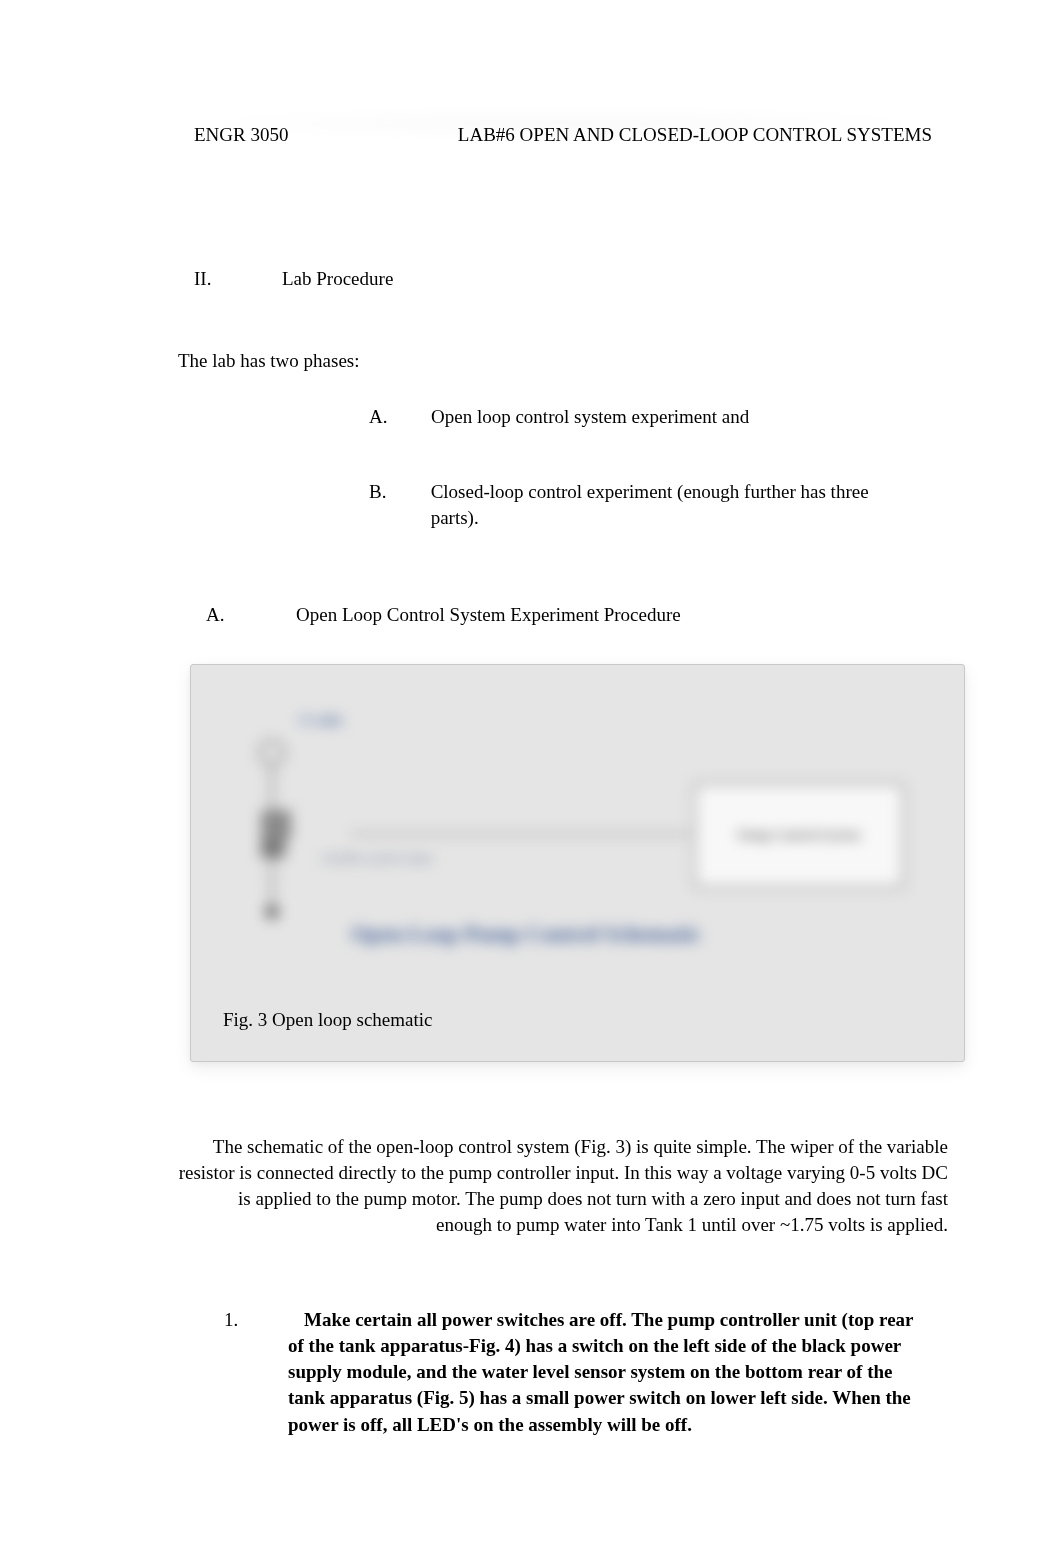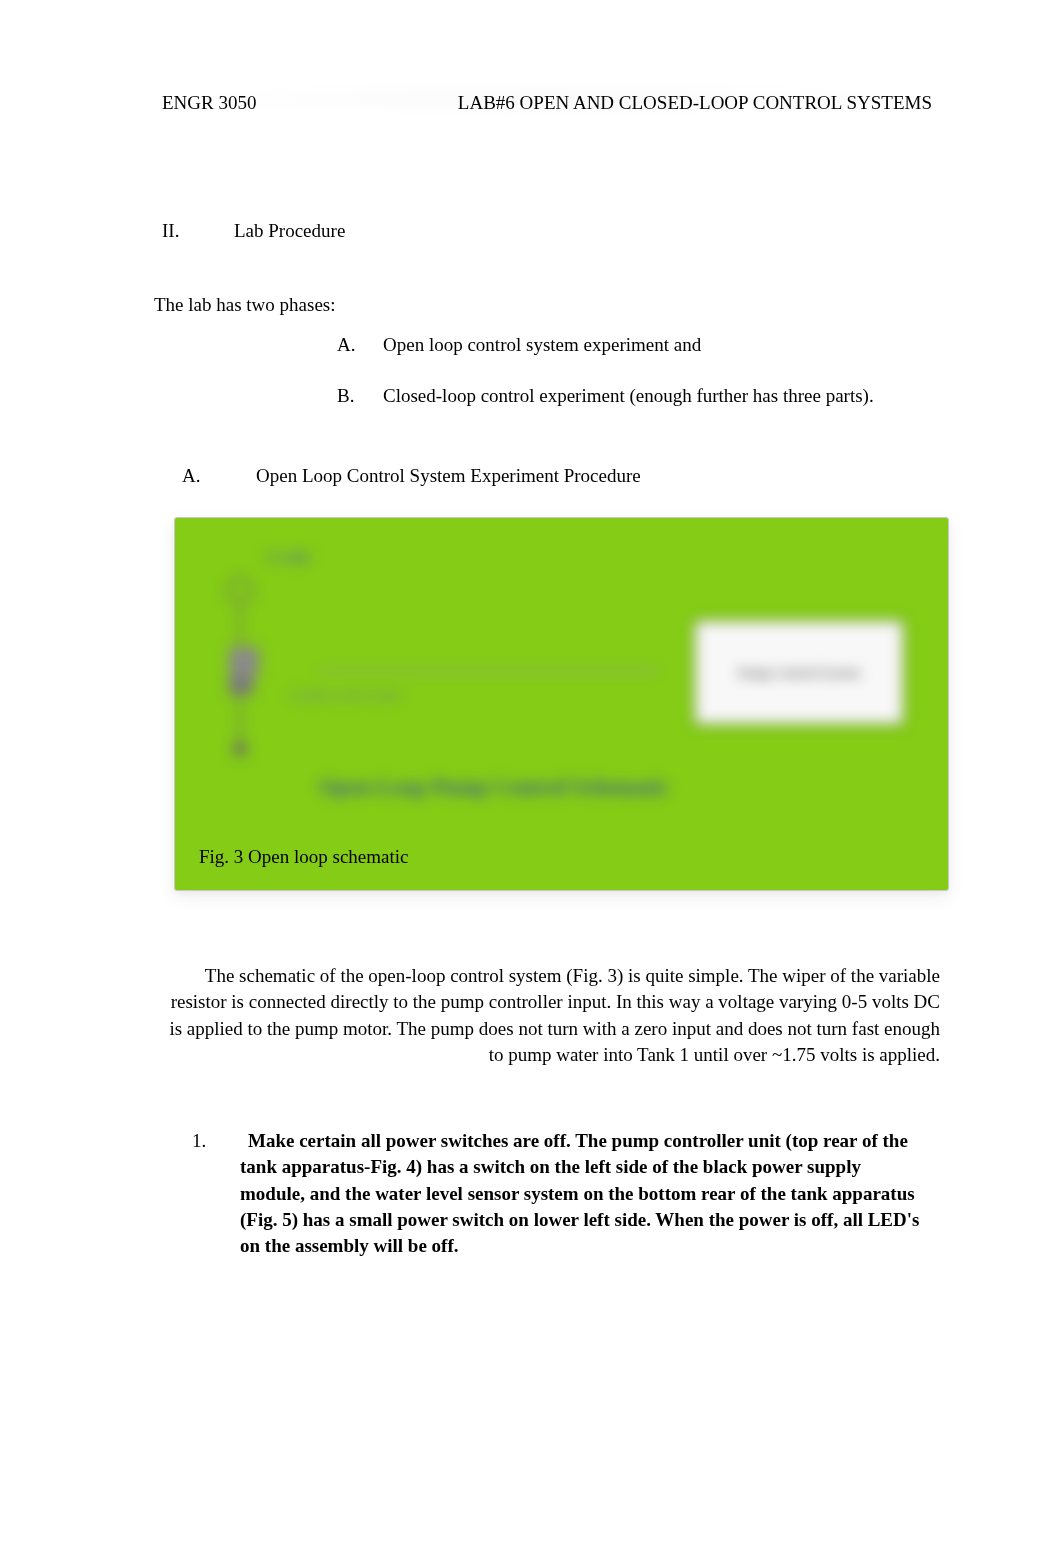--- a/index.html
+++ b/index.html
@@ -1,16 +1,16 @@
 <!DOCTYPE html>
 <html><head>
   <meta charset="utf-8">
   <style>
     * {
-      margin: 8px;
+      margin: 16px;
       padding: 0;
       box-sizing: border-box;
     }
     body {
       background: #ffffff;
       font-family: "Times New Roman", Times, serif;
       width: 1062px;
       min-height: 1561px;
       padding: 60px 130px 80px 130px;
       color: #000000;
@@ -63,21 +63,21 @@
       margin-left: 28px;
       margin-bottom: 22px;
     }
     .sub-letter {
       width: 58px;
     }
     .fig-frame {
       border: 1.5px solid #c8c8c8;
       border-radius: 3px;
       margin: 0 auto;
-      background: #84cc16;
+      background: #e5e5e5;
       box-shadow: 0 6px 18px rgba(0,0,0,0.07), 0 2px 6px rgba(0,0,0,0.04);
     }
     .fig3-frame {
       width: 775px;
       margin-left: 28px;
       padding: 8px 8px 14px 8px;
     }
     .fig3-img-area {
       height: 290px;
       position: relative;

